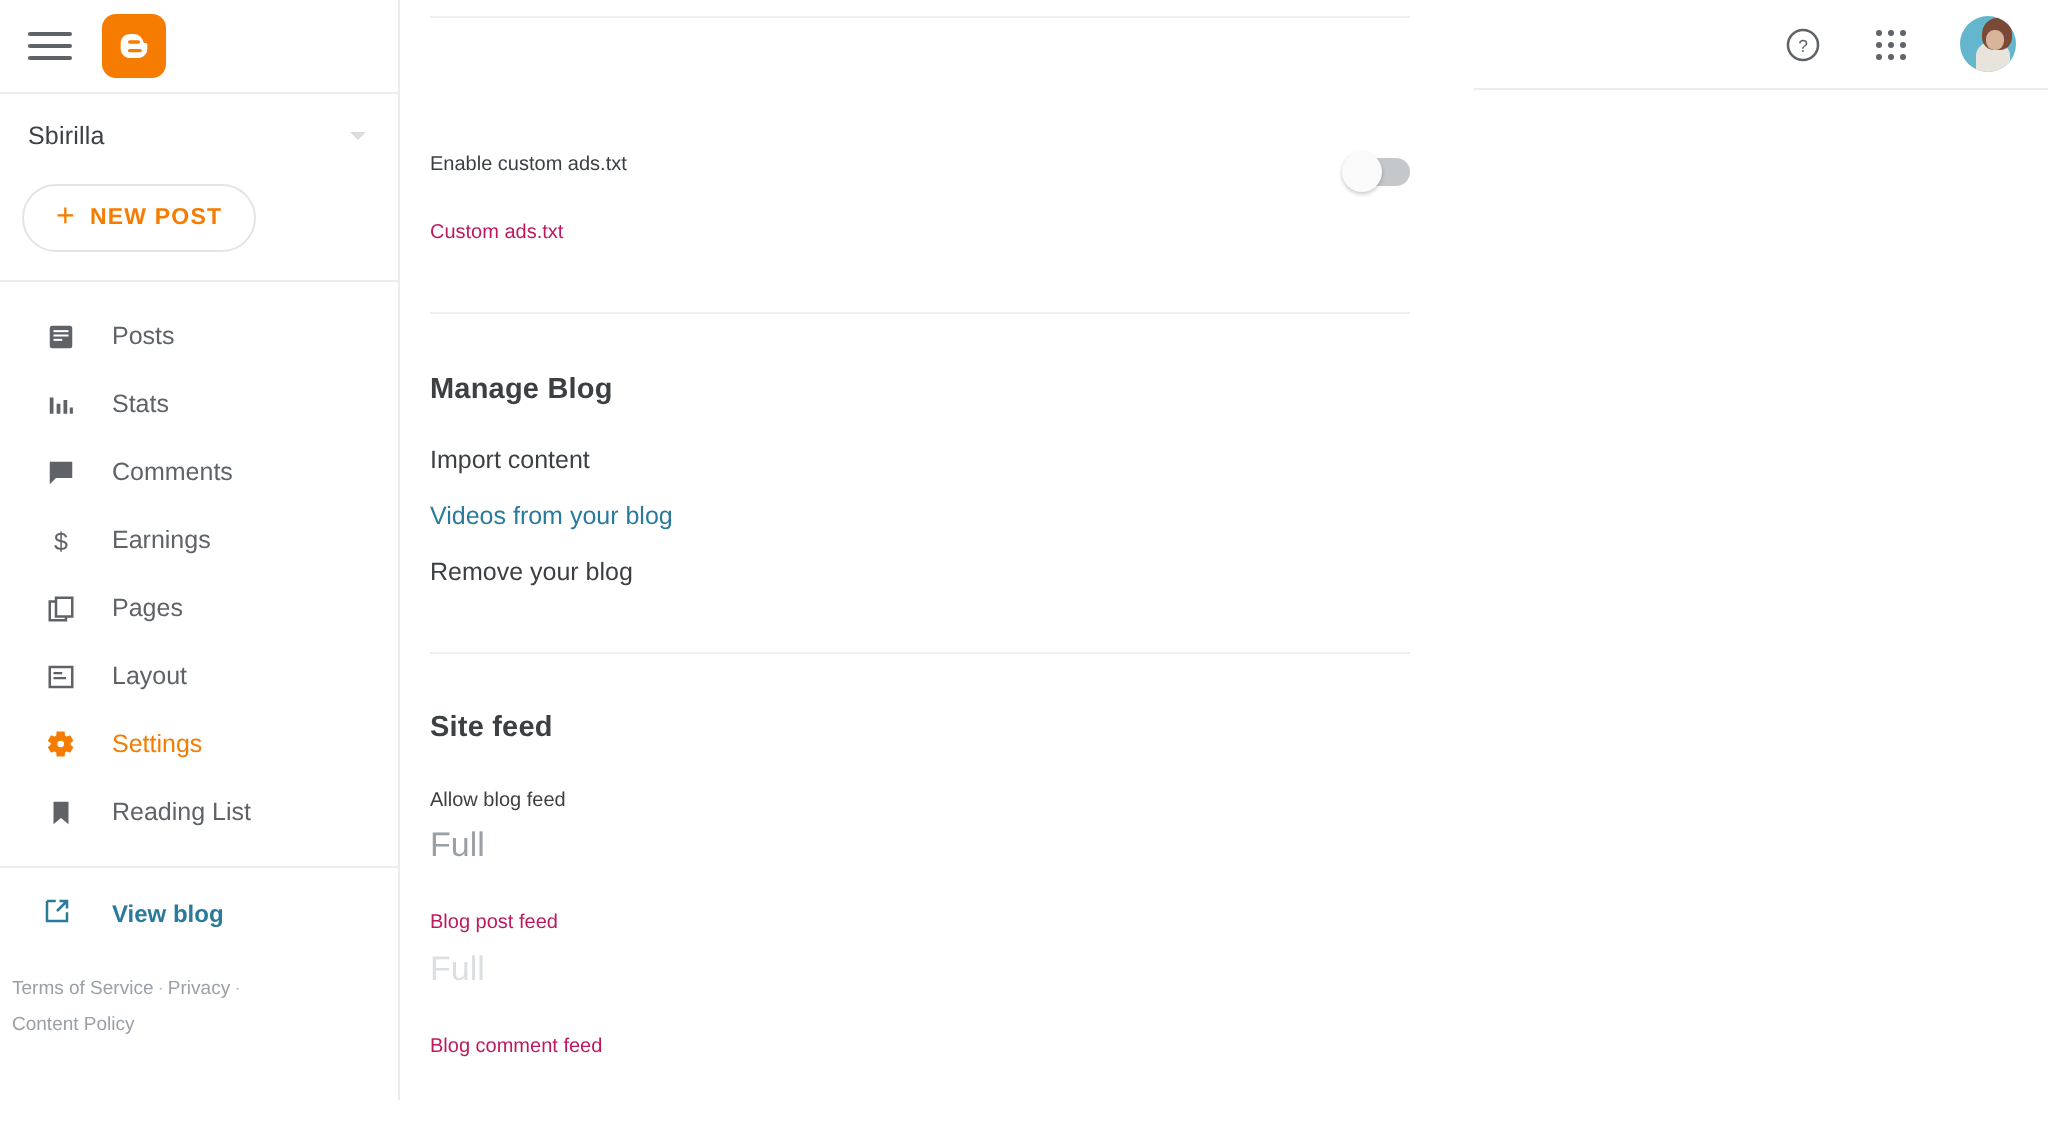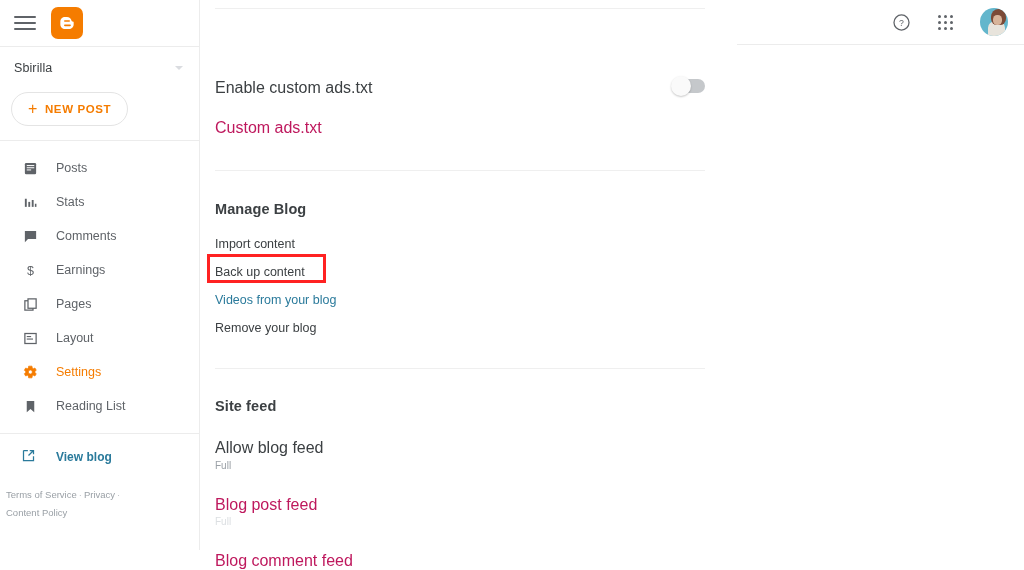--- a/index.html
+++ b/index.html
@@ -103,42 +103,42 @@
 
   .sec-title {
     font-size:14.5px; font-weight:bold; color:#3c4043; letter-spacing:.1px;
   }
   .rule { height:1px; background:#efefef; }
 
   .row {
     display:flex; align-items:flex-start; justify-content:space-between;
     padding:8px 0 2px 0;
   }
-  .row .label { font-size:16px; color:#3c4043; line-height:1.45; }
+  .row .label { font-size:10px; color:#3c4043; line-height:1.45; }
   .row.disabled .label { color:#be185d; }
 
   .toggle {
     width:32px; height:14px; border-radius:7px; background:#c5c8cb;
     position:relative; flex:none; margin-top:3px; cursor:pointer;
   }
   .toggle .knob {
     position:absolute; left:-2px; top:-3px; width:20px; height:20px;
     border-radius:50%; background:#fafafa; box-shadow:0 1px 2px rgba(0,0,0,.22);
   }
 
   .mlink { font-size:12.5px; color:#3c4043; cursor:pointer; padding:7px 0; }
   .mlink.link { color:#2a7a9b; }
 
   
   .highlight-box {
     position:absolute; left:-8px; top:260px; width:119px; height:29px;
     border:3px solid #ff2222; pointer-events:none; z-index:5;
   }
 
-  .vfill { font-size:10px; color:#9aa0a6; }
+  .vfill { font-size:17px; color:#9aa0a6; margin-top:5px; }
   .vfill.dim { color:#dcdfe2; }
 </style>
 </head>
 <body>
 
 <div class="app">
 
   <div class="sidebar">
 
     <div class="brandbar">
@@ -319,24 +319,20 @@
       </div>
 
       <div style="height:29px"></div>
       <div class="rule"></div>
 
       <div style="height:30px"></div>
       <div class="sec-title">Manage Blog</div>
 
       <div style="height:13px"></div>
       <div class="mlink">Import content</div>
-      <div style="position:relative">
-        <div class="mlink">Back up content</div>
-        <div class="highlight-box" style="top:-4px"></div>
-      </div>
       <div class="mlink link">Videos from your blog</div>
       <div class="mlink">Remove your blog</div>
 
       <div style="height:26px"></div>
       <div class="rule"></div>
 
       <div style="height:29px"></div>
       <div class="sec-title">Site feed</div>
 
       <div style="height:14px"></div>

